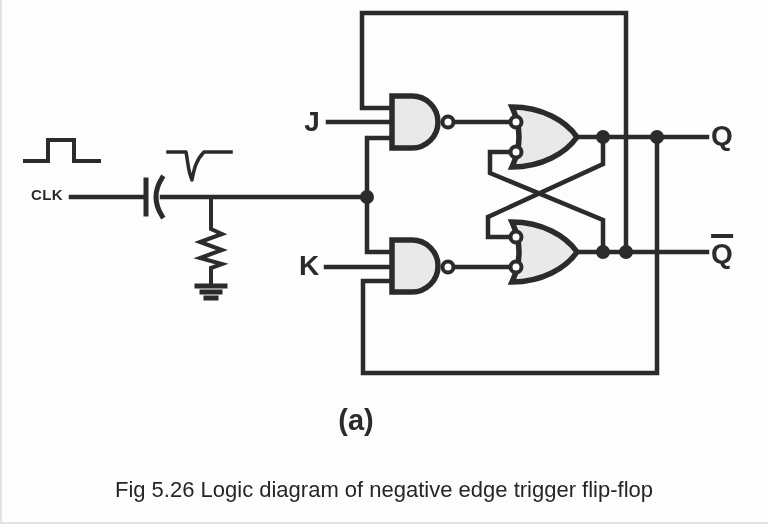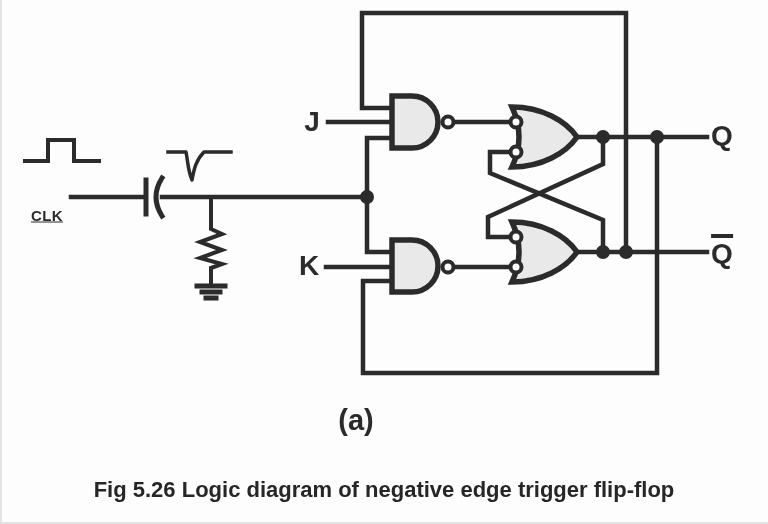--- a/index.html
+++ b/index.html
@@ -11,21 +11,21 @@
   .label{
     position:absolute;color:#2b2b2b;font-weight:bold;line-height:1;
     transform:translate(-50%,-50%);white-space:nowrap;
   }
   .sig{font-size:28px;}
   .clk{font-size:15px;letter-spacing:.4px;}
   .qbar-wrap{display:inline-block;border-top:4px solid #2b2b2b;padding-top:2px;}
   .subfig{font-size:29px;}
   .caption{
     position:absolute;left:0;right:0;top:477px;text-align:center;
-    color:#262626;font-weight:bold;font-size:22px;
+    color:#262626;font-weight:normal;font-size:22px;
   }
   .edge{position:absolute;background:#e3e3e3;}
   .edge-left{left:0;top:0;width:2px;height:524px;}
   .edge-bottom{left:0;bottom:0;width:768px;height:2px;}
 </style>
 </head>
 <body>
 
 <div id="stage">
 
@@ -85,21 +85,21 @@
 
     <g stroke="none" fill="#2b2b2b">
       <circle cx="367" cy="197" r="7"></circle>
       <circle cx="603" cy="137" r="7"></circle>
       <circle cx="657" cy="137" r="7"></circle>
       <circle cx="603" cy="252" r="7"></circle>
       <circle cx="626" cy="252" r="7"></circle>
     </g>
   </svg>
 
-  <div class="label clk" style="left:47px;top:215px;text-decoration:underline;">CLK</div>
+  <div class="label clk" style="left:47px;top:194px;">CLK</div>
 
   <div class="label sig" style="left:312px;top:122px;">J</div>
 
   <div class="label sig" style="left:309px;top:266px;">K</div>
 
   <div class="label sig" style="left:722px;top:136px;">Q</div>
 
   <div class="label sig" style="left:722px;top:251px;">
     <span class="qbar-wrap">Q</span>
   </div>

